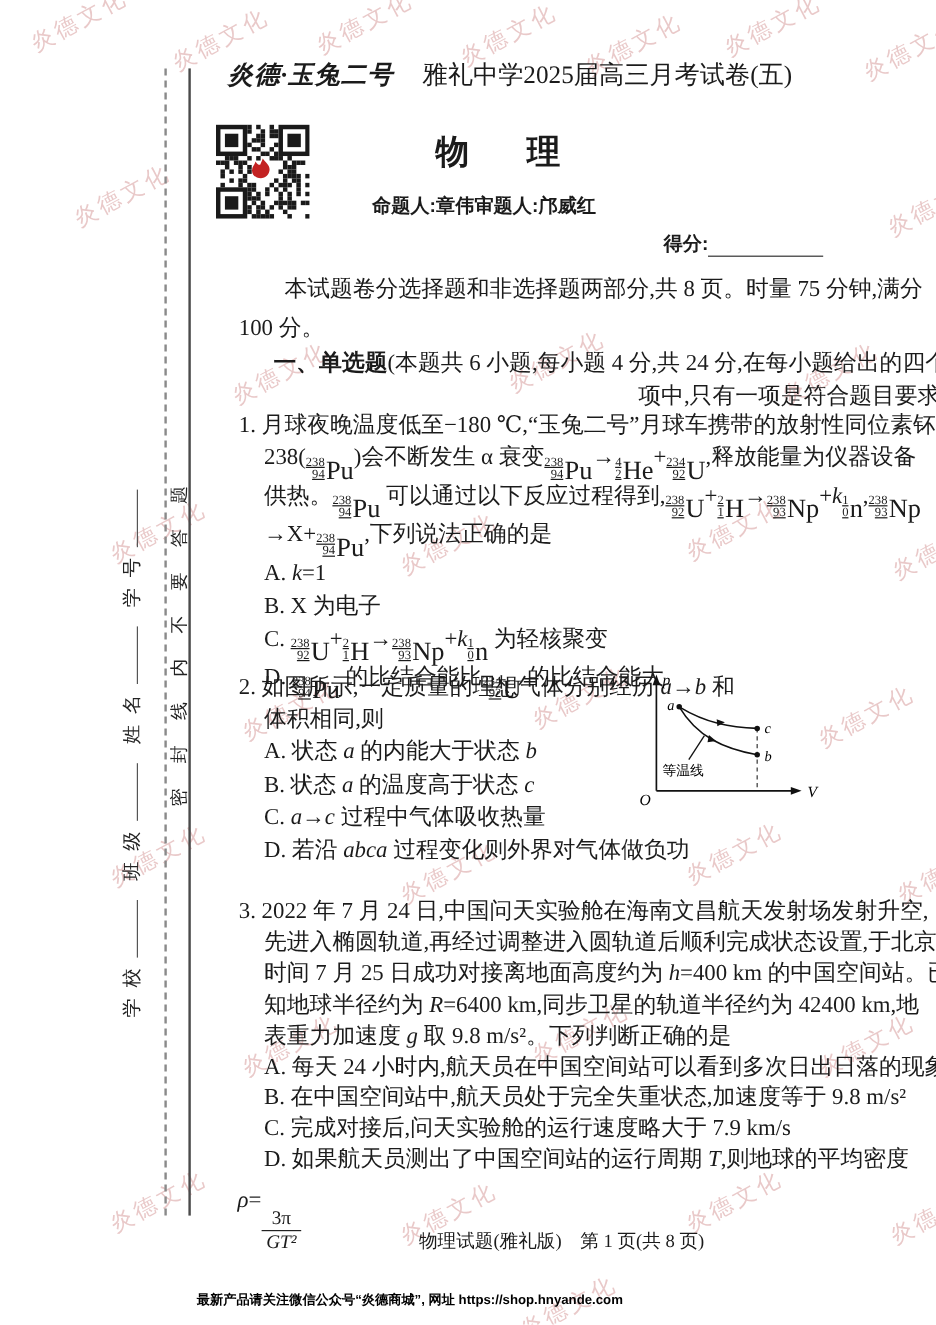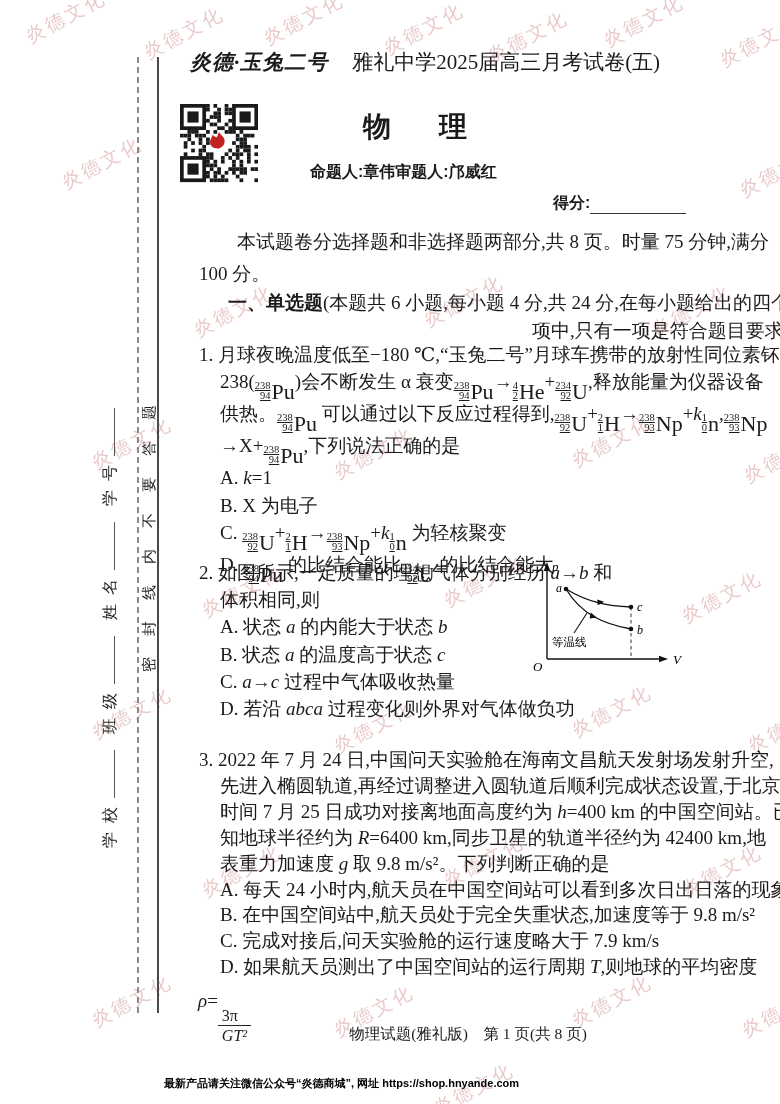--- a/index.html
+++ b/index.html
@@ -46,21 +46,21 @@
   #q3{top:747px;line-height:25.9px;}
   .hang{padding-left:21px;}
   .hang-first{text-indent:-21px;}
   b.secb{font-weight:bold;}
   
   .nuc{display:inline-flex;align-items:center;transform:translateY(1px);}
   .az{display:inline-flex;flex-direction:column;align-items:flex-end;font-size:10.5px;
       line-height:10px;margin-right:1px;text-decoration:underline;}
   .sym{font-size:22px;line-height:19px;}
   
-  .frac{display:inline-flex;flex-direction:column;vertical-align:-14px;
+  .frac{display:inline-flex;flex-direction:column;text-align:center;vertical-align:-14px;
       font-size:16px;}
   .frac .num{line-height:19px;padding:0 4px;}
   .frac .den{line-height:20px;padding:0 4px;border-top:1.4px solid #222;font-style:italic;}
   #formula{position:absolute;left:198px;top:990px;font-size:19px;}
   #page-footer{position:absolute;left:163px;top:1024px;width:610px;text-align:center;
       font-size:15.5px;}
   #promo-notice{position:absolute;left:164px;top:1076px;font-size:11px;font-weight:600;
       color:#000;font-family:"Liberation Sans","DejaVu Sans",sans-serif;white-space:nowrap;}
   
   #pv-figure{position:absolute;left:527px;top:556px;}

